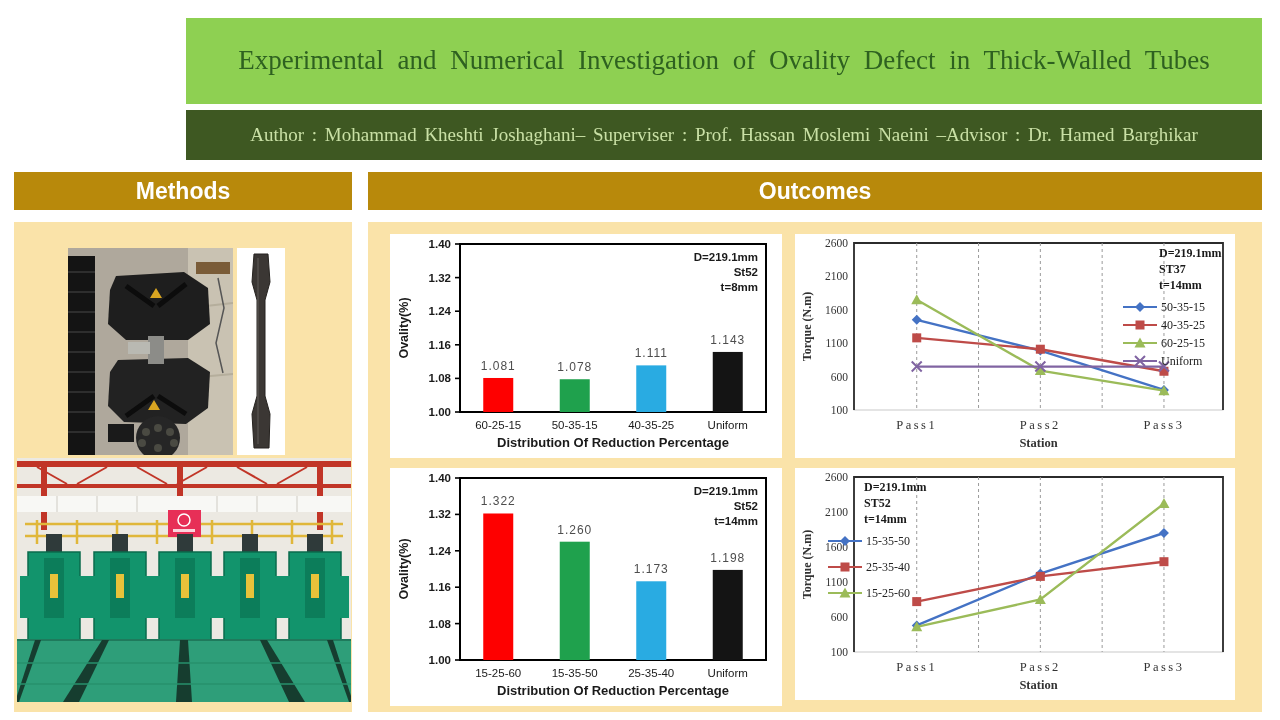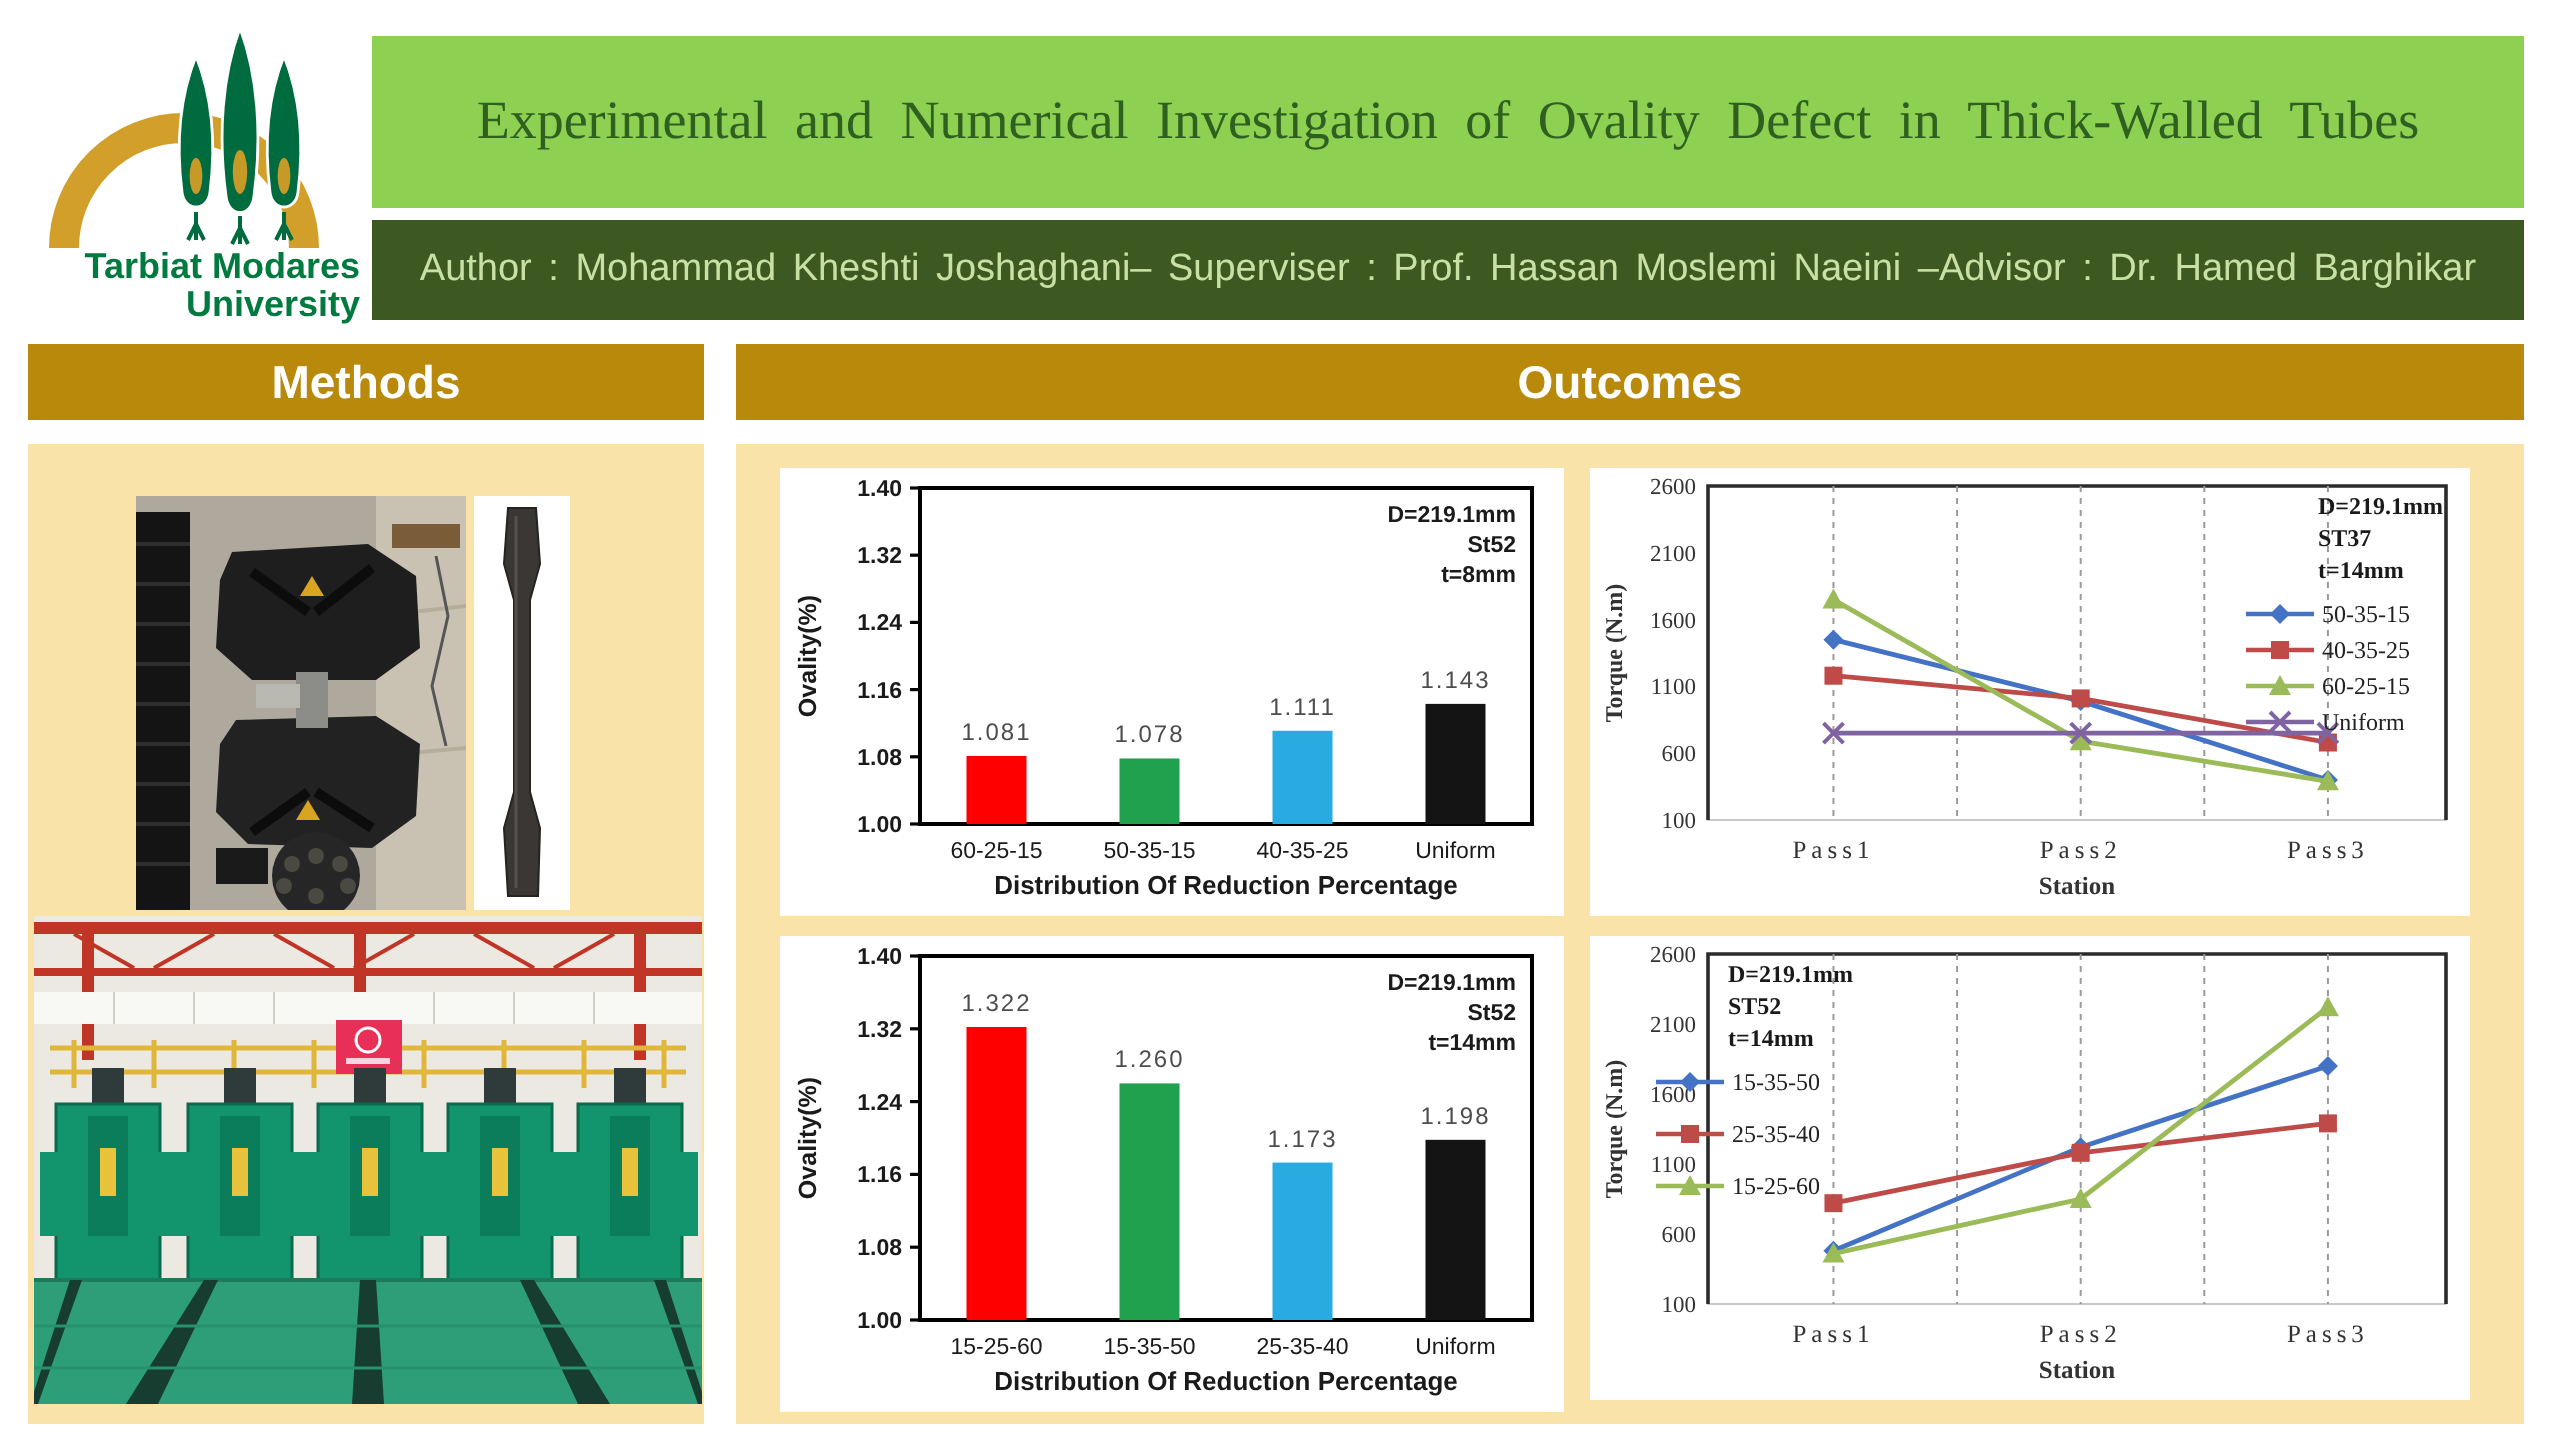--- a/index.html
+++ b/index.html
@@ -7,60 +7,41 @@
          font-family:"Liberation Sans",sans-serif;}
 
   
   .logo-box{position:absolute;left:14px;top:10px;width:172px;height:152px;background:#fff;}
   .title-box{position:absolute;left:186px;top:18px;width:1076px;height:86px;background:#8ed052;
              display:flex;align-items:center;justify-content:center;text-align:center;
              font-family:"Liberation Serif",serif;font-size:27px;color:#2e6120;
              word-spacing:7px;line-height:1.25;padding:0 30px;box-sizing:border-box;}
   .author-bar{position:absolute;left:186px;top:110px;width:1076px;height:50px;background:#3e5822;
               display:flex;align-items:center;justify-content:center;text-align:center;
-              font-family:Liberation Sans, sans-serif;font-size:19px;color:#c9e0a5;word-spacing:3px;}
+              font-family:Liberation Serif, serif;font-size:19px;color:#c9e0a5;word-spacing:3px;}
 
   
   .sec-header{position:absolute;top:172px;height:38px;background:#b8890b;color:#ffffff;
               font-weight:bold;font-size:23px;display:flex;align-items:center;justify-content:center;}
   .sec-methods{left:14px;width:338px;}
   .sec-outcomes{left:368px;width:894px;}
 
   
   .panel{position:absolute;top:222px;height:490px;background:#fae3a9;}
   .methods-panel{left:14px;width:338px;}
   .outcomes-panel{left:368px;width:894px;}
 
   .photo{position:absolute;}
   .chart-card{position:absolute;background:#ffffff;}
 </style>
 </head>
 <body>
 
 <div class="slide">
 
-  <div class="logo-box">
-    <svg width="172" height="152" viewBox="0 0 172 152">
-      <path d="M 18 114 A 60 60 0 0 1 138 114" fill="none" stroke="#d2a02a" stroke-width="15"></path>
-
-      <g>
-        <path d="M 84 18 C 92 38 94 62 91 86 C 90 96 78 96 77 86 C 74 62 76 38 84 18 Z" fill="#006b3f" stroke="#ffffff" stroke-width="1.4"></path>
-        <path d="M 106 4 C 115 28 117 58 113 88 C 112 99 100 99 99 88 C 95 58 97 28 106 4 Z" fill="#006b3f" stroke="#ffffff" stroke-width="1.4"></path>
-        <path d="M 128 18 C 136 38 138 62 135 86 C 134 96 122 96 121 86 C 118 62 120 38 128 18 Z" fill="#006b3f" stroke="#ffffff" stroke-width="1.4"></path>
-        <ellipse cx="84" cy="78" rx="3.2" ry="9" fill="#c79a27"></ellipse>
-        <ellipse cx="106" cy="76" rx="3.6" ry="11" fill="#c79a27"></ellipse>
-        <ellipse cx="128" cy="78" rx="3.2" ry="9" fill="#c79a27"></ellipse>
-        <path d="M 84 96 L 84 110 M 80 110 L 84 102 L 88 110" stroke="#006b3f" stroke-width="2" fill="none"></path>
-        <path d="M 106 98 L 106 112 M 102 112 L 106 104 L 110 112" stroke="#006b3f" stroke-width="2" fill="none"></path>
-        <path d="M 128 96 L 128 110 M 124 110 L 128 102 L 132 110" stroke="#006b3f" stroke-width="2" fill="none"></path>
-      </g>
-      <text x="166" y="129" text-anchor="end" font-family="Liberation Sans, sans-serif" font-size="18" font-weight="bold" fill="#007a3e">Tarbiat Modares</text>
-      <text x="166" y="148" text-anchor="end" font-family="Liberation Sans, sans-serif" font-size="18" font-weight="bold" fill="#007a3e">University</text>
-    </svg>
-  </div>
 
   <div class="title-box">Experimental and Numerical Investigation of Ovality Defect in Thick-Walled Tubes</div>
 
   <div class="author-bar">Author : Mohammad Kheshti Joshaghani– Superviser : Prof. Hassan Moslemi Naeini –Advisor : Dr. Hamed Barghikar</div>
 
   <div class="sec-header sec-outcomes">Outcomes</div>
   <div class="sec-header sec-methods">Methods</div>
 
   <div class="panel methods-panel">
 

